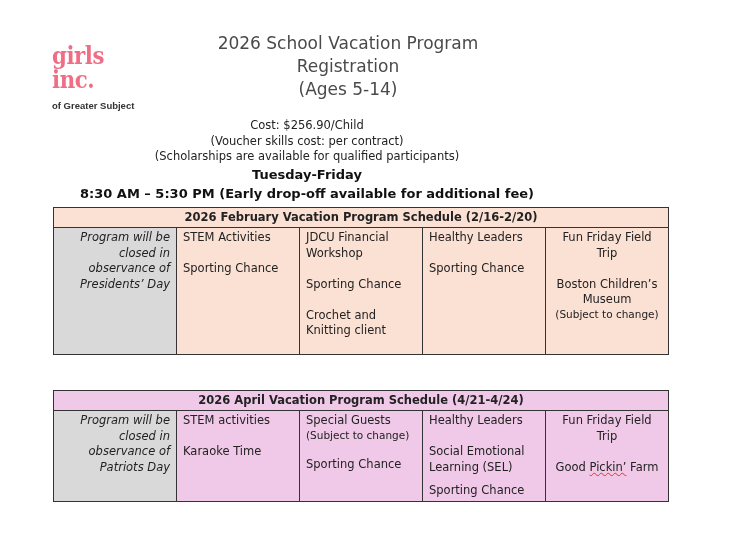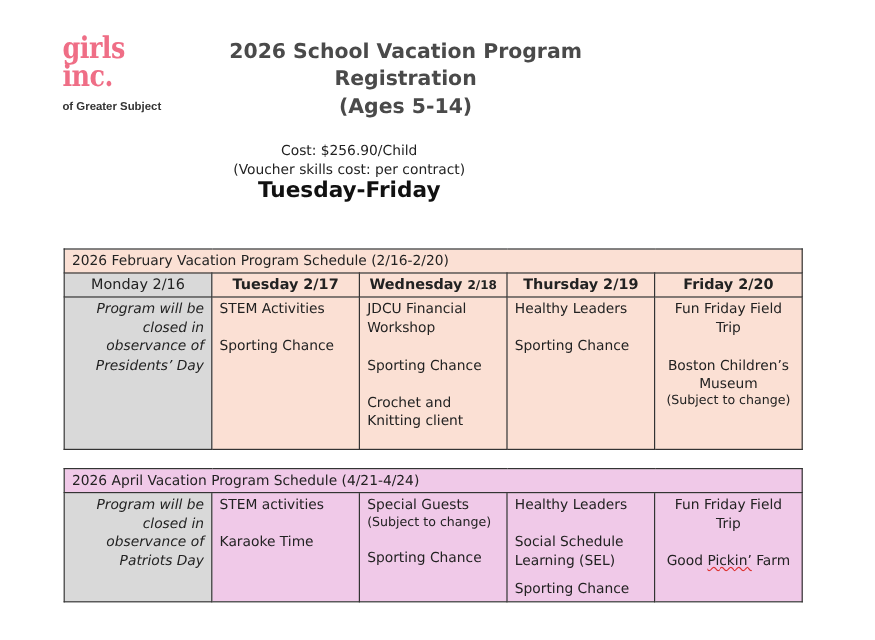--- a/index.html
+++ b/index.html
@@ -1,32 +1,32 @@
 <!DOCTYPE html>
 <html><head>
 <meta charset="utf-8">
 <style>
   html, body { margin:0; padding:0; background:#ffffff; }
   body { width:729px; height:533px; position:relative; overflow:hidden; font-family:"DejaVu Sans", "Liberation Sans", sans-serif; color:#222; }
-  .logo { position:absolute; left:52px; top:28px; width:120px; }
+  .logo { position:absolute; left:52px; top:44px; width:120px; }
   .logo-word { font-family:"DejaVu Serif", "Liberation Serif", serif; font-weight:bold; color:#ef6e86; font-size:25px; line-height:24px; letter-spacing:-0.5px; transform:scaleX(0.85); transform-origin:left; }
   .logo-sub { font-family:"Liberation Sans", sans-serif; font-size:9.5px; font-weight:bold; color:#333; margin-top:8px; }
-  .title { position:absolute; left:152px; top:32px; width:372px; text-align:center; font-family:"DejaVu Sans", sans-serif; font-weight:bold; color:#4a4a4a; font-size:17px; line-height:23px; }
-  .info { position:absolute; left:0; width:582px; top:118px; text-align:center; font-family:"DejaVu Sans", sans-serif; }
+  .title { position:absolute; left:162px; top:32px; width:372px; text-align:center; font-family:"DejaVu Sans", sans-serif; font-weight:normal; color:#4a4a4a; font-size:17px; line-height:23px; }
+  .info { position:absolute; left:16px; width:582px; top:118px; text-align:center; font-family:"DejaVu Sans", sans-serif; }
   .info .line { font-size:11.5px; line-height:15.5px; color:#222; }
-  .info .days { font-size:18px; font-weight:bold; line-height:19px; color:#111; }
+  .info .days { font-size:13px; font-weight:bold; line-height:19px; color:#111; }
   .info .hours { font-size:13px; font-weight:bold; line-height:20px; color:#111; }
   table.sched { position:absolute; left:53px; border-collapse:collapse; width:615px; table-layout:fixed; font-family:"DejaVu Sans", sans-serif; font-size:11.5px; }
   table.sched td { border:1px solid #333; vertical-align:top; padding:2px 6px; }
   .feb { top:207px; }
   .apr { top:390px;padding-left:28px; }
   .feb td { background:#fbe0d4; }
   .apr td { background:#f0c9e8; }
   table.sched td.mon { background:#d9d9d9; }
-  .title-row td { font-weight:normal; font-size:11.5px; padding:2px 0; height:15px; }
+  .title-row td { text-align:center; font-weight:bold; font-size:11.5px; padding:2px 0; height:15px; }
   .head-row td { text-align:center; font-weight:bold; font-size:12px; height:15px; padding:2px 4px; }
   .head-row td.mon { font-weight:normal; }
   .small-date { font-size:10px; }
   .closed { text-align:right; font-weight:normal; font-style:italic; line-height:15.5px; }
   .act { line-height:15.5px; }
   .act .gap { height:15.5px; }
   .act.center { text-align:center; }
   .note { font-size:10.5px; line-height:13px; }
   .squig { text-decoration:underline wavy #d33; text-decoration-thickness:1px; }
 </style>
@@ -41,41 +41,36 @@
 
 <div class="title">
   <div>2026 School Vacation Program</div>
   <div>Registration</div>
   <div>(Ages 5-14)</div>
 </div>
 
 <div class="info">
   <div class="line">Cost: $256.90/Child</div>
   <div class="line">(Voucher skills cost: per contract)</div>
+  <div class="line">(Scholarships are available for qualified participants)</div>
   <div class="days">Tuesday-Friday</div>
+  <div class="hours">8:30 AM – 5:30 PM (Early drop-off available for additional fee)</div>
 </div>
 
 <table class="sched feb">
   <colgroup>
       <col style="width:123px">
       <col style="width:123px">
       <col style="width:123px">
       <col style="width:123px">
       <col style="width:123px">
     </colgroup>
   <tbody>
       <tr class="title-row">
     <td colspan="5">2026 February Vacation Program Schedule (2/16-2/20)</td>
-  </tr>
-  <tr class="head-row">
-    <td class="mon">Monday 2/16</td>
-    <td>Tuesday 2/17</td>
-    <td><span>Wednesday</span> <span class="small-date">2/18</span></td>
-    <td>Thursday 2/19</td>
-    <td>Friday 2/20</td>
   </tr>
   <tr style="height:127px">
     <td class="mon closed">Program will be closed in observance of Presidents’ Day</td>
     <td class="act">
       <div>STEM Activities</div>
       <div class="gap"></div>
       <div>Sporting Chance</div>
     </td>
     <td class="act">
       <div>JDCU Financial Workshop</div>
@@ -120,21 +115,21 @@
     </td>
     <td class="act">
       <div>Special Guests</div>
       <div class="note">(Subject to change)</div>
       <div class="gap"></div>
       <div>Sporting Chance</div>
     </td>
     <td class="act">
       <div>Healthy Leaders</div>
       <div class="gap"></div>
-      <div>Social Schedule Learning (SEL)</div>
+      <div>Social Emotional Learning (SEL)</div>
       <div class="gap" style="height:8px"></div>
       <div>Sporting Chance</div>
     </td>
     <td class="act center">
       <div>Fun Friday Field Trip</div>
       <div class="gap"></div>
       <div><span>Good </span><span class="squig">Pickin’</span><span> Farm</span></div>
     </td>
   </tr>
 </tbody>

